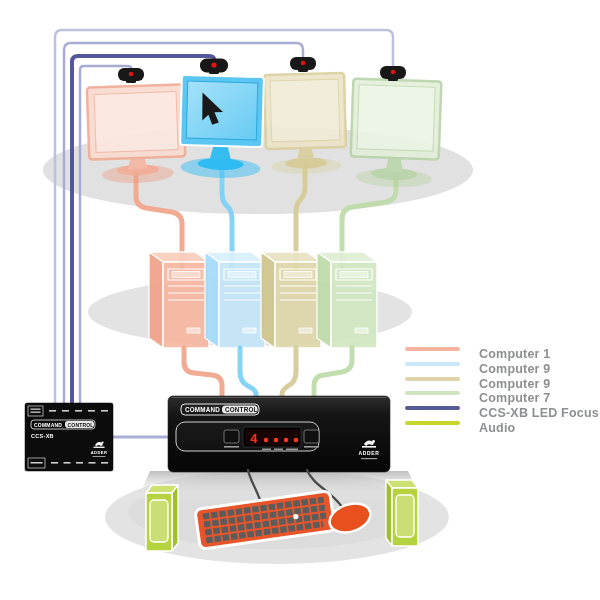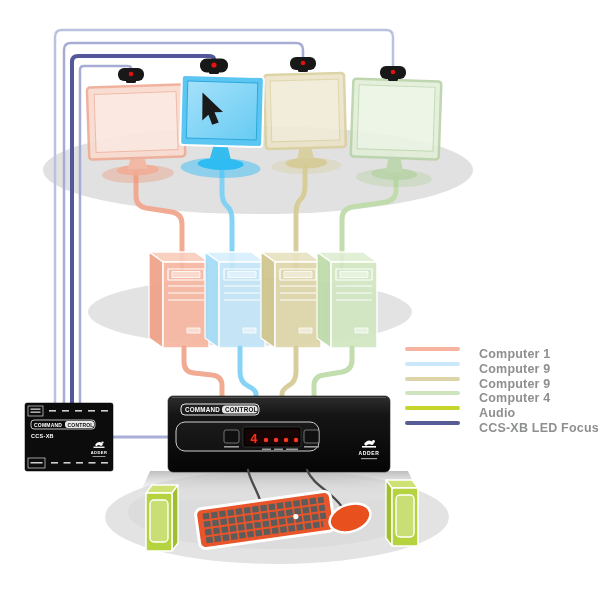--- a/index.html
+++ b/index.html
@@ -281,24 +281,24 @@
   <div class="legend-row">
     <span class="swatch" style="background: rgb(203, 232, 250);"></span>
     <span class="legend-label">Computer 9</span>
   </div>
   <div class="legend-row">
     <span class="swatch" style="background: rgb(221, 213, 169);"></span>
     <span class="legend-label">Computer 9</span>
   </div>
   <div class="legend-row">
     <span class="swatch" style="background: rgb(207, 229, 192);"></span>
-    <span class="legend-label">Computer 4</span>
+    <span class="legend-label">Computer 7</span>
+  </div>
+  <div class="legend-row">
+    <span class="swatch" style="background: rgb(87, 92, 150);"></span>
+    <span class="legend-label">CCS-XB LED Focus</span>
   </div>
   <div class="legend-row">
     <span class="swatch" style="background: rgb(198, 213, 41);"></span>
     <span class="legend-label">Audio</span>
   </div>
-  <div class="legend-row">
-    <span class="swatch" style="background: rgb(87, 92, 150);"></span>
-    <span class="legend-label">CCS-XB LED Focus</span>
-  </div>
 </div>
 </div>
 
 </body></html>

